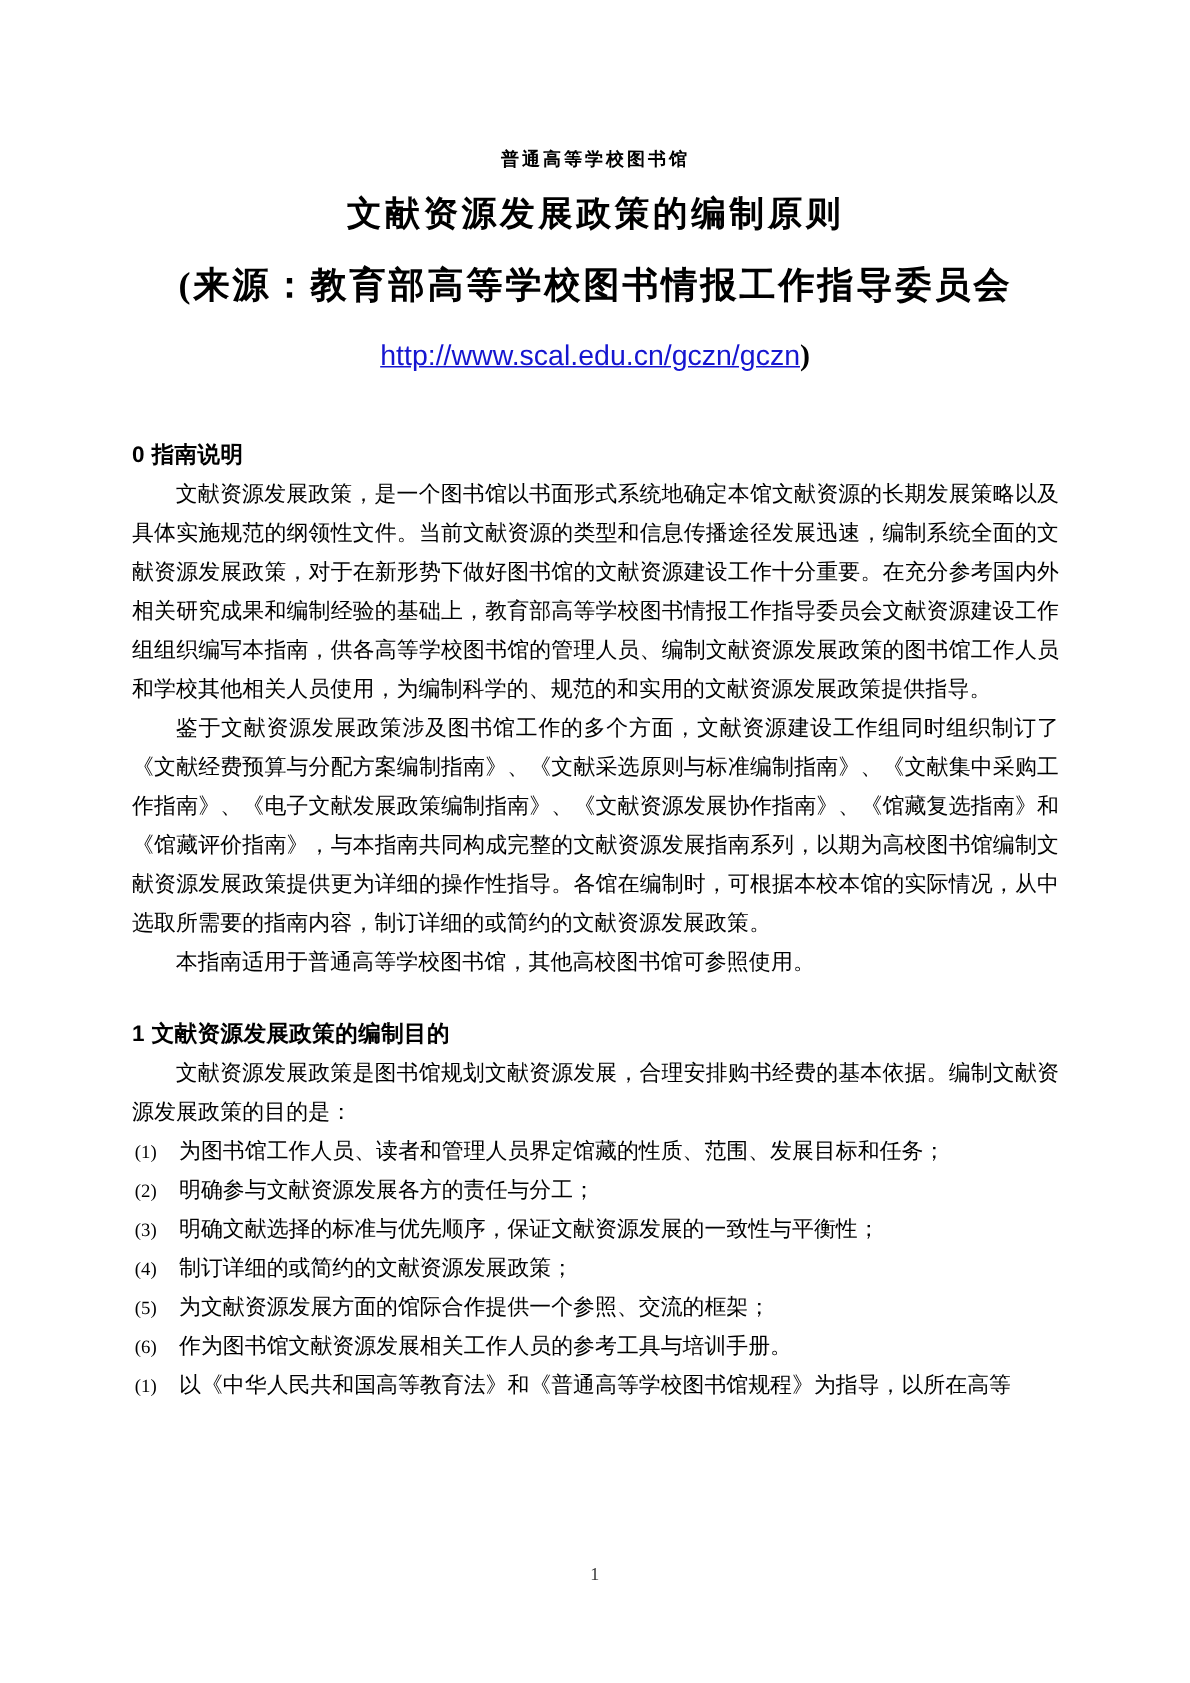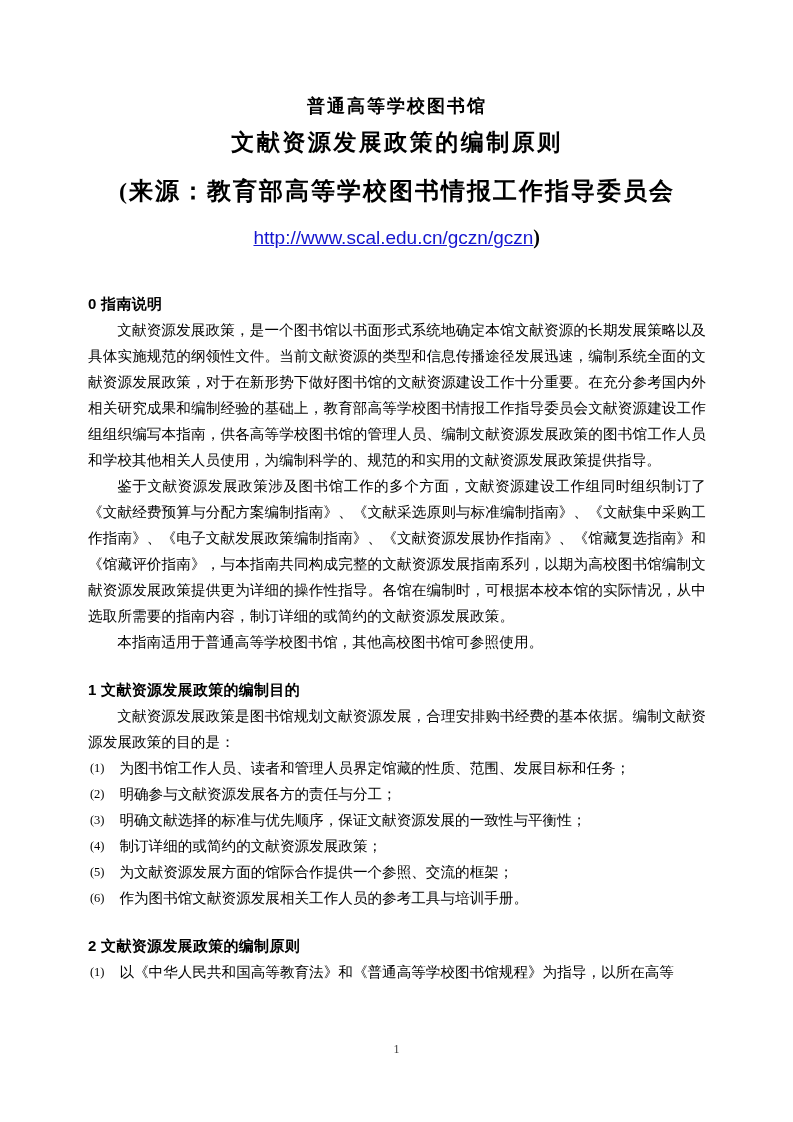--- a/index.html
+++ b/index.html
@@ -34,21 +34,21 @@
     padding-top: 92px;
     text-align: center;
   }
   .title-line {
     font-family: "Liberation Serif", "DejaVu Serif", serif;
     font-weight: bold;
     color: #000000;
     letter-spacing: 1.5px;
   }
   .title-1 {
-    font-size: 18px;
+    font-size: 12px;
     line-height: 28px;
     letter-spacing: 2px;
   }
   .title-2 {
     font-size: 23px;
     line-height: 46px;
     letter-spacing: 2.5px;
   }
   .title-3 {
     font-size: 24px;
@@ -159,21 +159,20 @@
       <p class="para">文献资源发展政策是图书馆规划文献资源发展，合理安排购书经费的基本依据。编制文献资源发展政策的目的是：</p>
       <ol class="num-list">
         <li><span class="marker">(1)</span><span>为图书馆工作人员、读者和管理人员界定馆藏的性质、范围、发展目标和任务；</span></li>
         <li><span class="marker">(2)</span><span>明确参与文献资源发展各方的责任与分工；</span></li>
         <li><span class="marker">(3)</span><span>明确文献选择的标准与优先顺序，保证文献资源发展的一致性与平衡性；</span></li>
         <li><span class="marker">(4)</span><span>制订详细的或简约的文献资源发展政策；</span></li>
         <li><span class="marker">(5)</span><span>为文献资源发展方面的馆际合作提供一个参照、交流的框架；</span></li>
         <li><span class="marker">(6)</span><span>作为图书馆文献资源发展相关工作人员的参考工具与培训手册。</span></li>
       </ol>
 
-      <h2 class="section-heading spaced">2 文献资源发展政策的编制原则</h2>
       <ol class="num-list">
         <li><span class="marker">(1)</span><span>以《中华人民共和国高等教育法》和《普通高等学校图书馆规程》为指导，以所在高等</span></li>
       </ol>
 
     </div>
   </div>
 
   <div class="page-number">1</div>
 </div>
 

